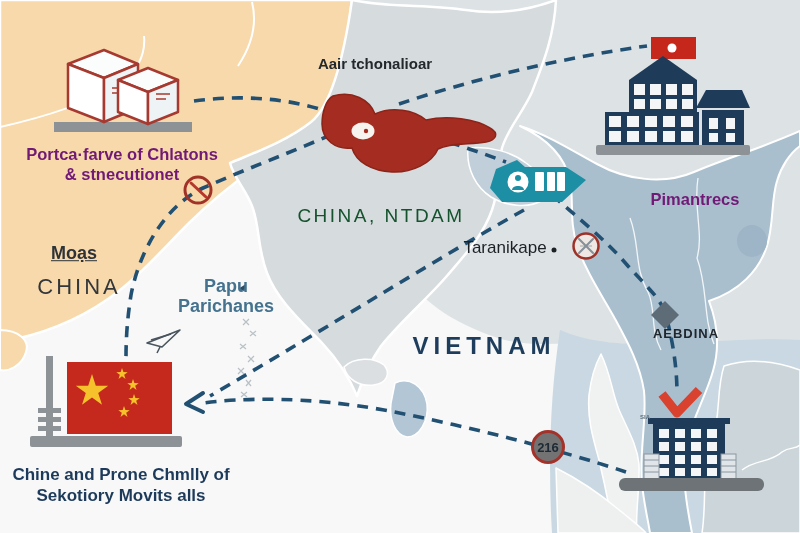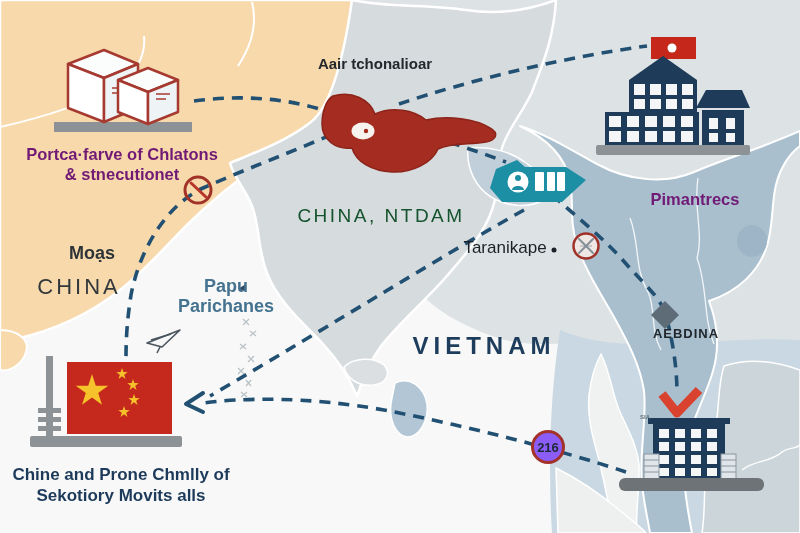--- a/index.html
+++ b/index.html
@@ -17,21 +17,21 @@
   .air{font-size:15px;font-weight:700;color:#23282c;}
   .gray-region{font-size:19px;font-weight:500;color:#14532d;letter-spacing:2.5px;}
   .moas{font-size:18px;font-weight:600;color:#2e3338;}
   .big-country{font-size:22px;font-weight:500;color:#32373b;letter-spacing:3px;}
   .papu{font-size:18px;font-weight:600;color:#45728f;}
   .city{font-size:17px;font-weight:400;color:#1b2126;}
   .vietnam{font-size:24px;font-weight:700;color:#1e3d5c;letter-spacing:5px;}
   .aebdina{font-size:13px;font-weight:700;color:#20262c;letter-spacing:1px;}
   .badge{
     position:absolute;left:531px;top:430px;width:34px;height:34px;box-sizing:border-box;
-    background:#8b5cf6;border:3px solid #a3322a;border-radius:50%;
+    background:#737373;border:3px solid #a3322a;border-radius:50%;
     display:flex;align-items:center;justify-content:center;
     font-size:13px;font-weight:700;color:#1c2a35;
   }
   .port-code{position:absolute;left:640px;top:414px;font-size:6px;font-weight:700;color:#5f6f7a;}
 </style>
 </head>
 <body>
 
 <div id="canvas">
 
@@ -221,21 +221,21 @@
     <circle cx="554" cy="250" r="2.5" fill="#1c2127"></circle>
   </svg>
 
   <div class="lbl caption" style="left:122px;top:155px;">Portca·farve of Chlatons</div>
   <div class="lbl caption" style="left:122px;top:175px;">&amp; stnecutionet</div>
 
   <div class="lbl air" style="left:375px;top:64px;">Aair tchonalioar</div>
 
   <div class="lbl gray-region" style="left:381px;top:216px;">CHINA, NTDAM</div>
 
-  <div class="lbl moas" style="left:92px;top:254px;">Moạs</div>
+  <div class="lbl moas" style="left:74px;top:254px;text-decoration:underline;">Moạs</div>
   <div class="lbl big-country" style="left:79px;top:287px;">CHINA</div>
 
   <div class="lbl papu" style="left:226px;top:287px;">Papu</div>
   <div class="lbl papu" style="left:226px;top:307px;">Parichanes</div>
 
   <div class="lbl city" style="left:505px;top:248px;">Taranikape</div>
 
   <div class="lbl vietnam" style="left:484px;top:346px;">VIETNAM</div>
 
   <div class="lbl caption" style="left:695px;top:200px;">Pimantrecs</div>

